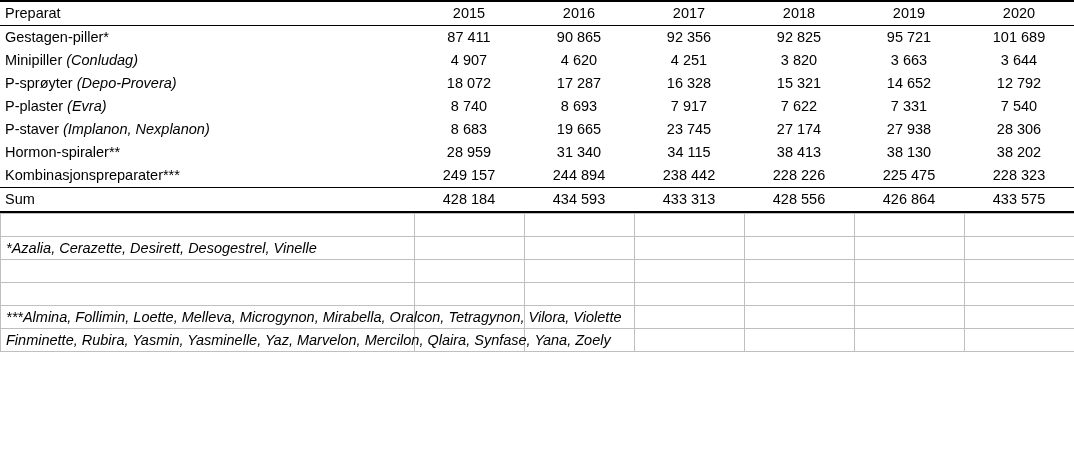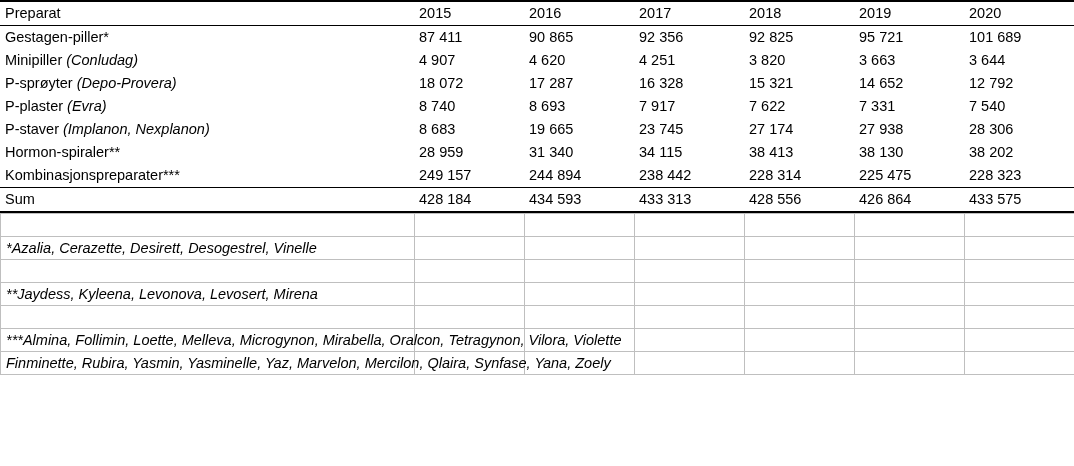--- a/index.html
+++ b/index.html
@@ -38,21 +38,21 @@
   
   col.c0 { width: 414px; }
   col.c1 { width: 110px; }
   col.c2 { width: 110px; }
   col.c3 { width: 110px; }
   col.c4 { width: 110px; }
   col.c5 { width: 110px; }
   col.c6 { width: 110px; }
 
   .num {
-    text-align: left;
+    text-align: center;
   }
   .lbl {
     text-align: left;
   }
   .ital { font-style: italic; }
 
   
   .hdr td {
     font-weight: bold;
     border-top: 2px solid #000;
@@ -183,21 +183,21 @@
         <td class="num">38 130</td>
         <td class="num">38 202</td>
       </tr>
 
 
       <tr>
         <td class="lbl"><span>Kombinasjonspreparater***</span><span class="ital"></span></td>
         <td class="num">249 157</td>
         <td class="num">244 894</td>
         <td class="num">238 442</td>
-        <td class="num">228 314</td>
+        <td class="num">228 226</td>
         <td class="num">225 475</td>
         <td class="num">228 323</td>
       </tr>
 
       <tr class="sumrow">
         <td class="lbl">Sum</td>
         <td class="num">428 184</td>
         <td class="num">434 593</td>
         <td class="num">433 313</td>
         <td class="num">428 556</td>
@@ -246,31 +246,20 @@
           </td>
         <td class="empty"></td>
         <td class="empty"></td>
         <td class="empty"></td>
         <td class="empty"></td>
         <td class="empty"></td>
         <td class="empty"></td>
       </tr>
       <tr>
         <td class="noteCell">
-            <span class="spill">**Jaydess, Kyleena, Levonova, Levosert, Mirena</span>
-          </td>
-        <td class="empty"></td>
-        <td class="empty"></td>
-        <td class="empty"></td>
-        <td class="empty"></td>
-        <td class="empty"></td>
-        <td class="empty"></td>
-      </tr>
-      <tr>
-        <td class="noteCell">
             <span class="spill"></span>
           </td>
         <td class="empty"></td>
         <td class="empty"></td>
         <td class="empty"></td>
         <td class="empty"></td>
         <td class="empty"></td>
         <td class="empty"></td>
       </tr>
       <tr>

